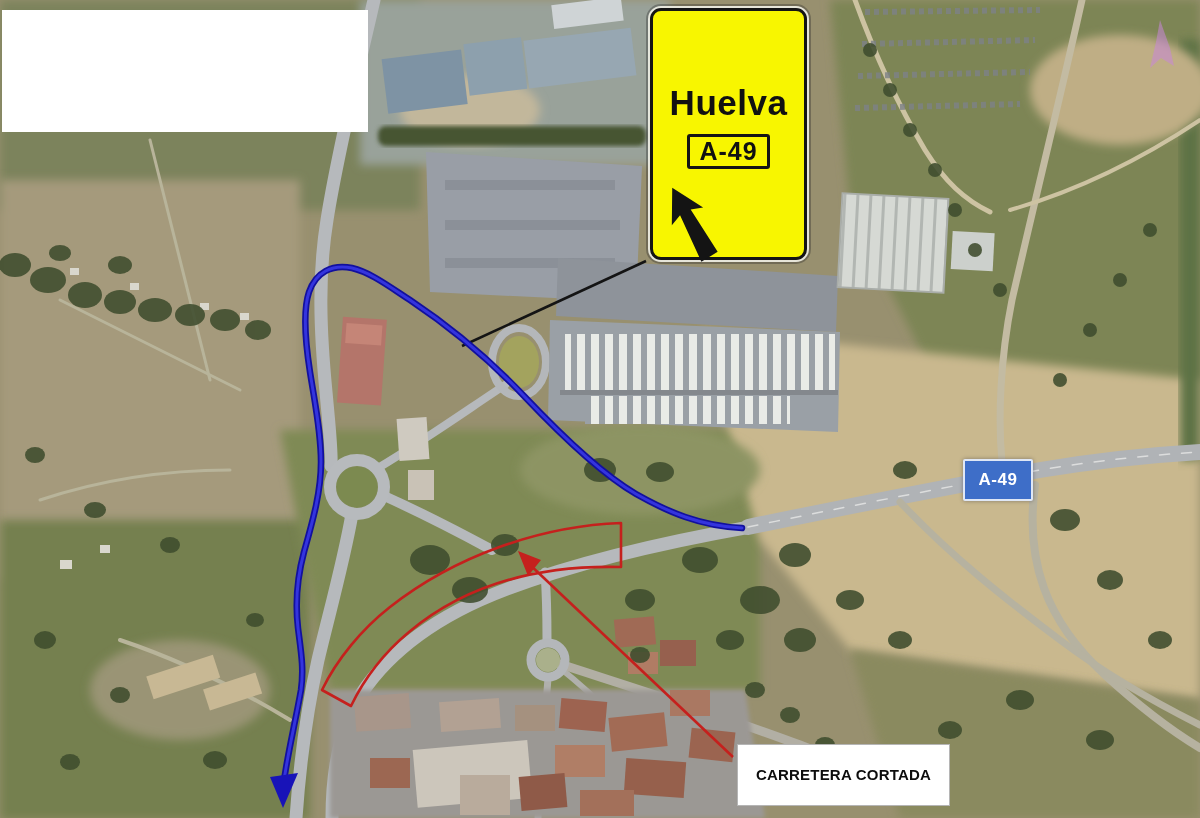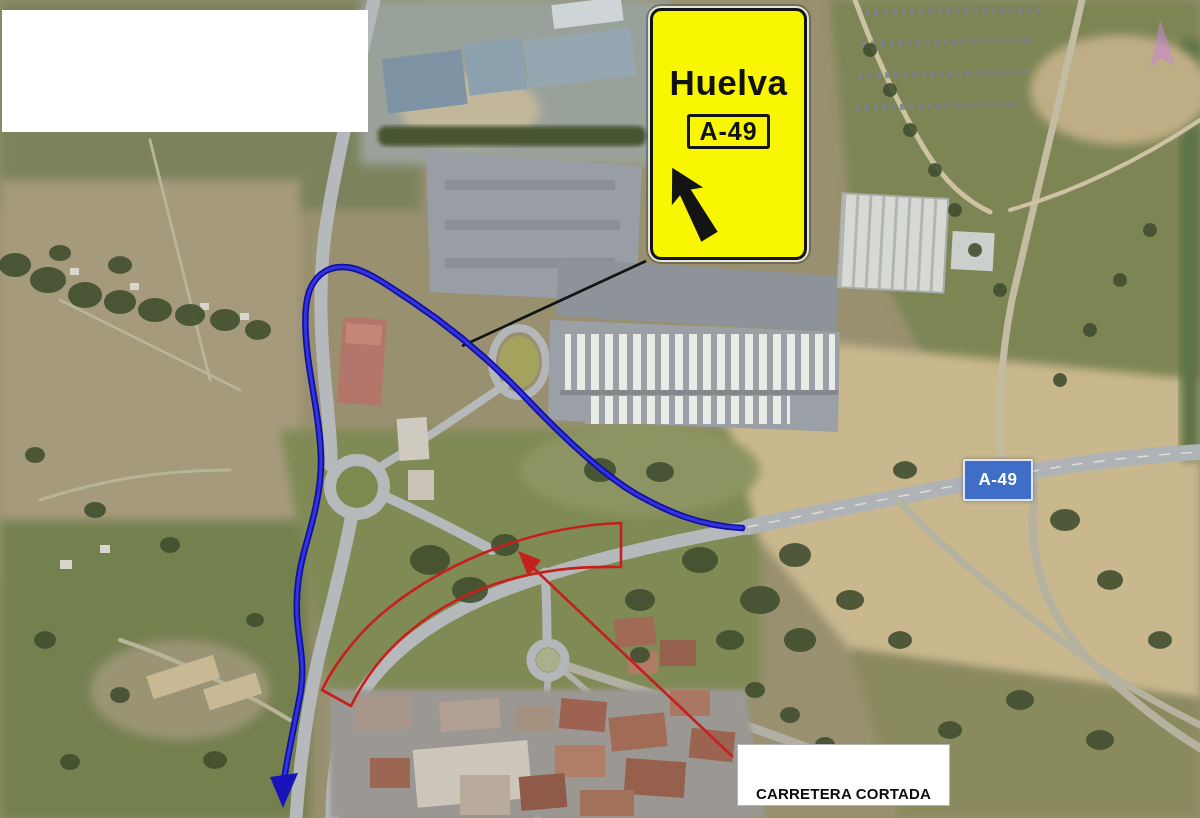--- a/index.html
+++ b/index.html
@@ -10,21 +10,21 @@
   #stage svg{display:block;}
   .abs{position:absolute;}
   
   #direction-sign{
     left:650px;top:8px;width:151px;height:246px;
     background:#f8f600;border:3px solid #141414;border-radius:11px;
     box-shadow:0 0 0 2px rgba(250,250,240,.85),0 0 0 4px rgba(40,40,40,.35);
     text-align:center;color:#111;
   }
   #sign-destination{
-    margin-top:52px;font-size:35px;font-weight:bold;letter-spacing:.5px;
+    margin-top:72px;font-size:35px;font-weight:bold;letter-spacing:.5px;
   }
   #sign-badge-row{margin-top:11px;}
   #sign-route-badge{
     display:inline-block;border:3px solid #141414;border-radius:3px;
     padding:0 9px;font-size:25px;font-weight:bold;letter-spacing:1px;
   }
   #sign-arrow{margin-top:10px;}
   
   #blank-cover-box{
     left:2px;top:10px;width:366px;height:122px;background:#ffffff;
@@ -35,21 +35,21 @@
     background:#3e6ec8;border:2px solid #dfe7f5;border-radius:2px;
     color:#fff;font-weight:bold;font-size:17px;letter-spacing:.5px;
     display:flex;align-items:center;justify-content:center;
     box-shadow:0 0 4px rgba(0,0,30,.35);
   }
   
   #closure-label{
     left:737px;top:744px;width:211px;height:60px;background:#ffffff;
     border:1px solid #b5b5b5;color:#0d0d0d;font-weight:bold;font-size:15px;
     line-height:1.5;text-align:center;display:flex;flex-direction:column;
-    justify-content:flex-end;letter-spacing:.2px;
+    justify-content:center;letter-spacing:.2px;
   }
 </style>
 </head>
 <body>
 
 <div id="stage">
 
   <svg class="abs" style="left:0;top:0" width="1200" height="818" viewBox="0 0 1200 818">
     <defs>
       <filter id="soft">

